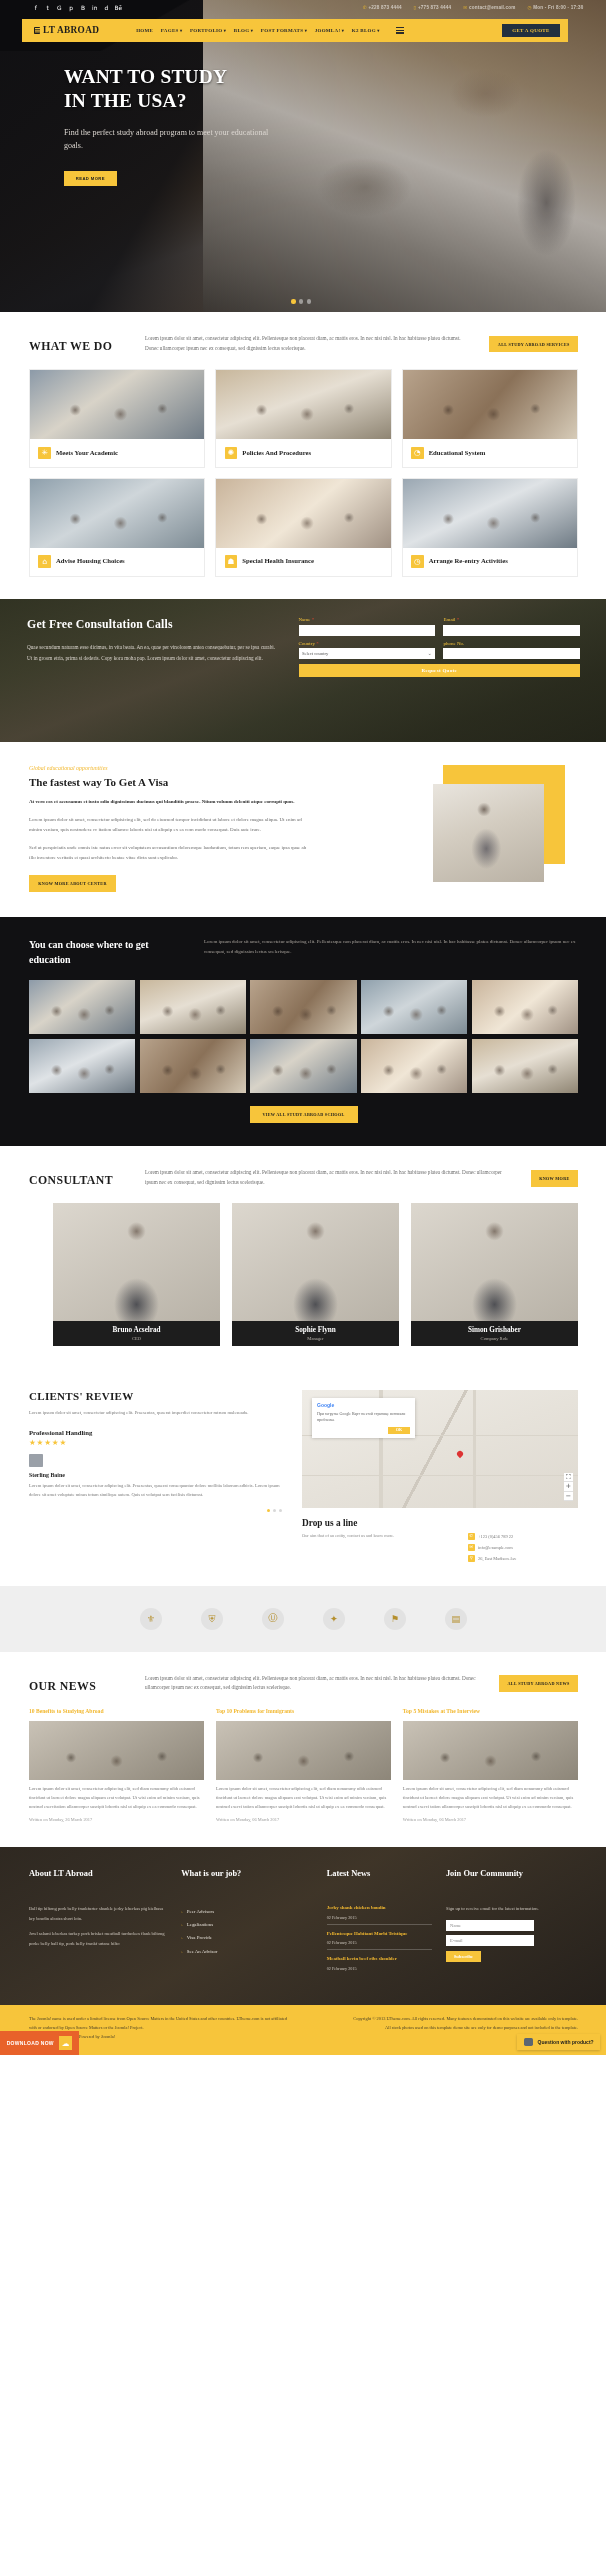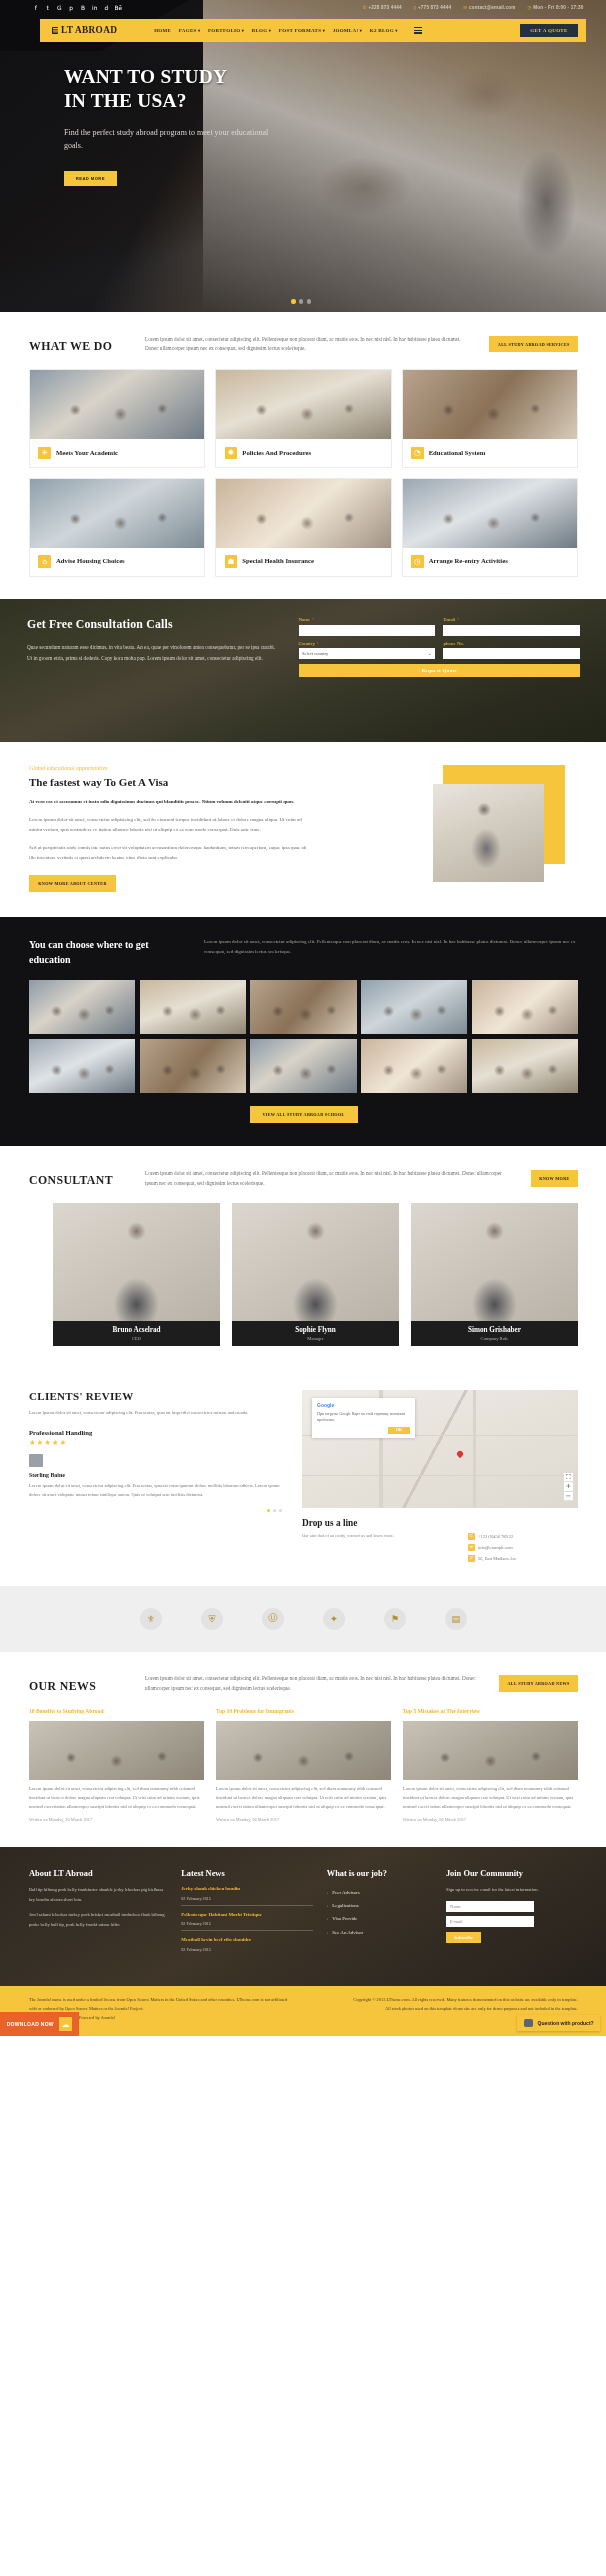--- a/index.html
+++ b/index.html
@@ -39,21 +39,21 @@
     font-family:"DejaVu Sans", sans-serif;
   }
   .topinfo {
     position:absolute; right:23.6px; top:5px; display:flex; gap:11.8px;
     color:#cfc8bf; font-size:4.6px; letter-spacing:0.2px; white-space:nowrap;
     font-family:"Liberation Sans", sans-serif;
   }
   .topinfo span i { font-style:normal; margin-right:1.7px; color:#e8b62c; }
 
   .navbar {
-    position:absolute; left:40px; top:18.5px; width:546px; height:23.6px;
+    position:absolute; left:22px; top:18.5px; width:546px; height:23.6px;
     background:#f7c53b; z-index:6; display:flex; align-items:center;
   }
   .brand {
     margin-left:11.8px; display:flex; align-items:center; gap:2.5px;
     font-family:"Liberation Serif", serif; font-weight:bold;
     font-size:9.3px; color:#1d1d1d; letter-spacing:0.3px;
   }
   .brand .bicon{ width:6.7px; height:6.7px; background:#1d1d1d; border-radius:0.8px;
      display:inline-block; position:relative; }
   .brand .bicon:after{ content:""; position:absolute; left:0.8px; top:1.3px; width:5px; height:0.8px;
@@ -86,21 +86,21 @@
     margin-top:18.5px; display:inline-block; background:#f7c53b; color:#1d1d1d;
     font-family:"Liberation Sans", sans-serif; font-weight:bold; font-size:4.2px;
     letter-spacing:0.4px; padding:5px 11.8px;
   }
   .hero-dots{ position:absolute; left:48%; bottom:8.4px; display:flex; gap:3.4px; z-index:5;}
   .hero-dots b{ width:4.2px;height:4.2px;border-radius:50%;background:rgba(255,255,255,.45);display:block;}
   .hero-dots b.on{ background:#f7c53b; }
 
   
   .sec-pad { padding:22px 29px; }
-  .secrow { display:flex; align-items:flex-end; gap:15px; }
+  .secrow { display:flex; align-items:flex-start; gap:15px; }
   .sec-title {
     font-size:11.8px; font-weight:bold; color:#1d1d1d; letter-spacing:0.4px;
     white-space:nowrap; padding-top:5px; min-width:101px;
   }
   .sec-desc { font-size:5.2px; line-height:1.85; color:#6b6b6b; flex:1; }
   .sec-btn {
     background:#f7c53b; color:#1d1d1d; font-family:"Liberation Serif",serif;
     font-weight:bold; font-size:4.2px; letter-spacing:0.3px; padding:5.9px 8.4px;
     white-space:nowrap; align-self:center;
   }
@@ -289,21 +289,21 @@
   .ndate { font-size:4.4px; color:#9a9a9a; margin-top:5px; }
 
   
   .footer {
     position:relative; padding:22px 29px 25px;
     background:
       linear-gradient(rgba(28,24,20,.80), rgba(28,24,20,.80)),
       linear-gradient(150deg,#7a6a56 0%,#a08b6c 25%,#c9a878 45%,#8e7a5e 70%,#4e443a 100%);
     display:grid; grid-template-columns:1.05fr 1fr .8fr 1fr; gap:13.5px;
   }
-  .fh { font-size:8.4px; color:#fff; font-weight:bold; margin-bottom:7px; }
+  .fh { font-size:8.4px; color:#fff; font-weight:bold; margin-bottom:26px; }
   .fp { font-size:4.6px; line-height:2; color:#cfc8bf; margin-bottom:6.7px; }
   .fnews { border-bottom:0.8px solid rgba(255,255,255,.22); padding-bottom:4.2px; margin-bottom:5px; }
   .fnews a{ display:block; font-size:4.9px; color:#f2b830; font-weight:bold; line-height:1.6; text-decoration:none;}
   .fnews span{ display:block; font-size:4.2px; color:#cfc8bf; margin-top:2.5px; }
   .flist div{ font-size:4.9px; color:#e5e0d8; padding:4.2px 0; display:flex; gap:4.2px; align-items:center;}
   .flist div i{ font-style:normal; color:#f2b830; font-size:4.2px; }
   .finput{ width:88px; height:11px; background:#fff; font-size:4.6px; color:#8b8b8b;
     display:flex; align-items:center; padding:0 4.2px; margin-bottom:4.2px;
     font-family:"Liberation Serif",serif;}
   .fbtn{ width:35px; height:11px; background:#f7c53b; color:#fff; font-size:4.6px;
@@ -666,36 +666,20 @@
       </div>
     </div>
   </section>
 
   <div class="footwrap">
     <footer class="footer">
       <div>
         <div class="fh">About LT Abroad</div>
         <div class="fp">Ball tip biltong pork belly frankfurter shankle jerky leberkas pig kielbasa kry boudin alcatra short loin.</div>
         <div class="fp">Jowl salami leberkas turkey pork brisket meatball turducken flank biltong porke belly ball tip, pork belly frankf urtane bilto</div>
-      </div>
-
-      <div>
-        <div class="fh">Latest News</div>
-        <div class="fnews">
-          <a>Jerky shank chicken boudin</a>
-          <span>02 February 2015</span>
-        </div>
-        <div class="fnews">
-          <a>Pellentesque Habitant Morbi Tristique</a>
-          <span>02 February 2015</span>
-        </div>
-        <div class="fnews" style="border:none">
-          <a>Meatball kevin beef ribs shoulder</a>
-          <span>02 February 2015</span>
-        </div>
       </div>
 
       <div>
         <div class="fh">What is our job?</div>
         <div class="flist">
           <div>
               <i>›</i>
               <span>Peer Advisors</span>
             </div>
           <div>
@@ -707,20 +691,36 @@
               <span>Visa Provide</span>
             </div>
           <div>
               <i>›</i>
               <span>See An Advisor</span>
             </div>
         </div>
       </div>
 
       <div>
+        <div class="fh">Latest News</div>
+        <div class="fnews">
+          <a>Jerky shank chicken boudin</a>
+          <span>02 February 2015</span>
+        </div>
+        <div class="fnews">
+          <a>Pellentesque Habitant Morbi Tristique</a>
+          <span>02 February 2015</span>
+        </div>
+        <div class="fnews" style="border:none">
+          <a>Meatball kevin beef ribs shoulder</a>
+          <span>02 February 2015</span>
+        </div>
+      </div>
+
+      <div>
         <div class="fh">Join Our Community</div>
         <div class="fp">Sign up to receive email for the latest information.</div>
         <div class="finput">Name</div>
         <div class="finput">E-mail</div>
         <div class="fbtn">Subscribe</div>
       </div>
     </footer>
 
     <div class="copy">
       <div class="l">

